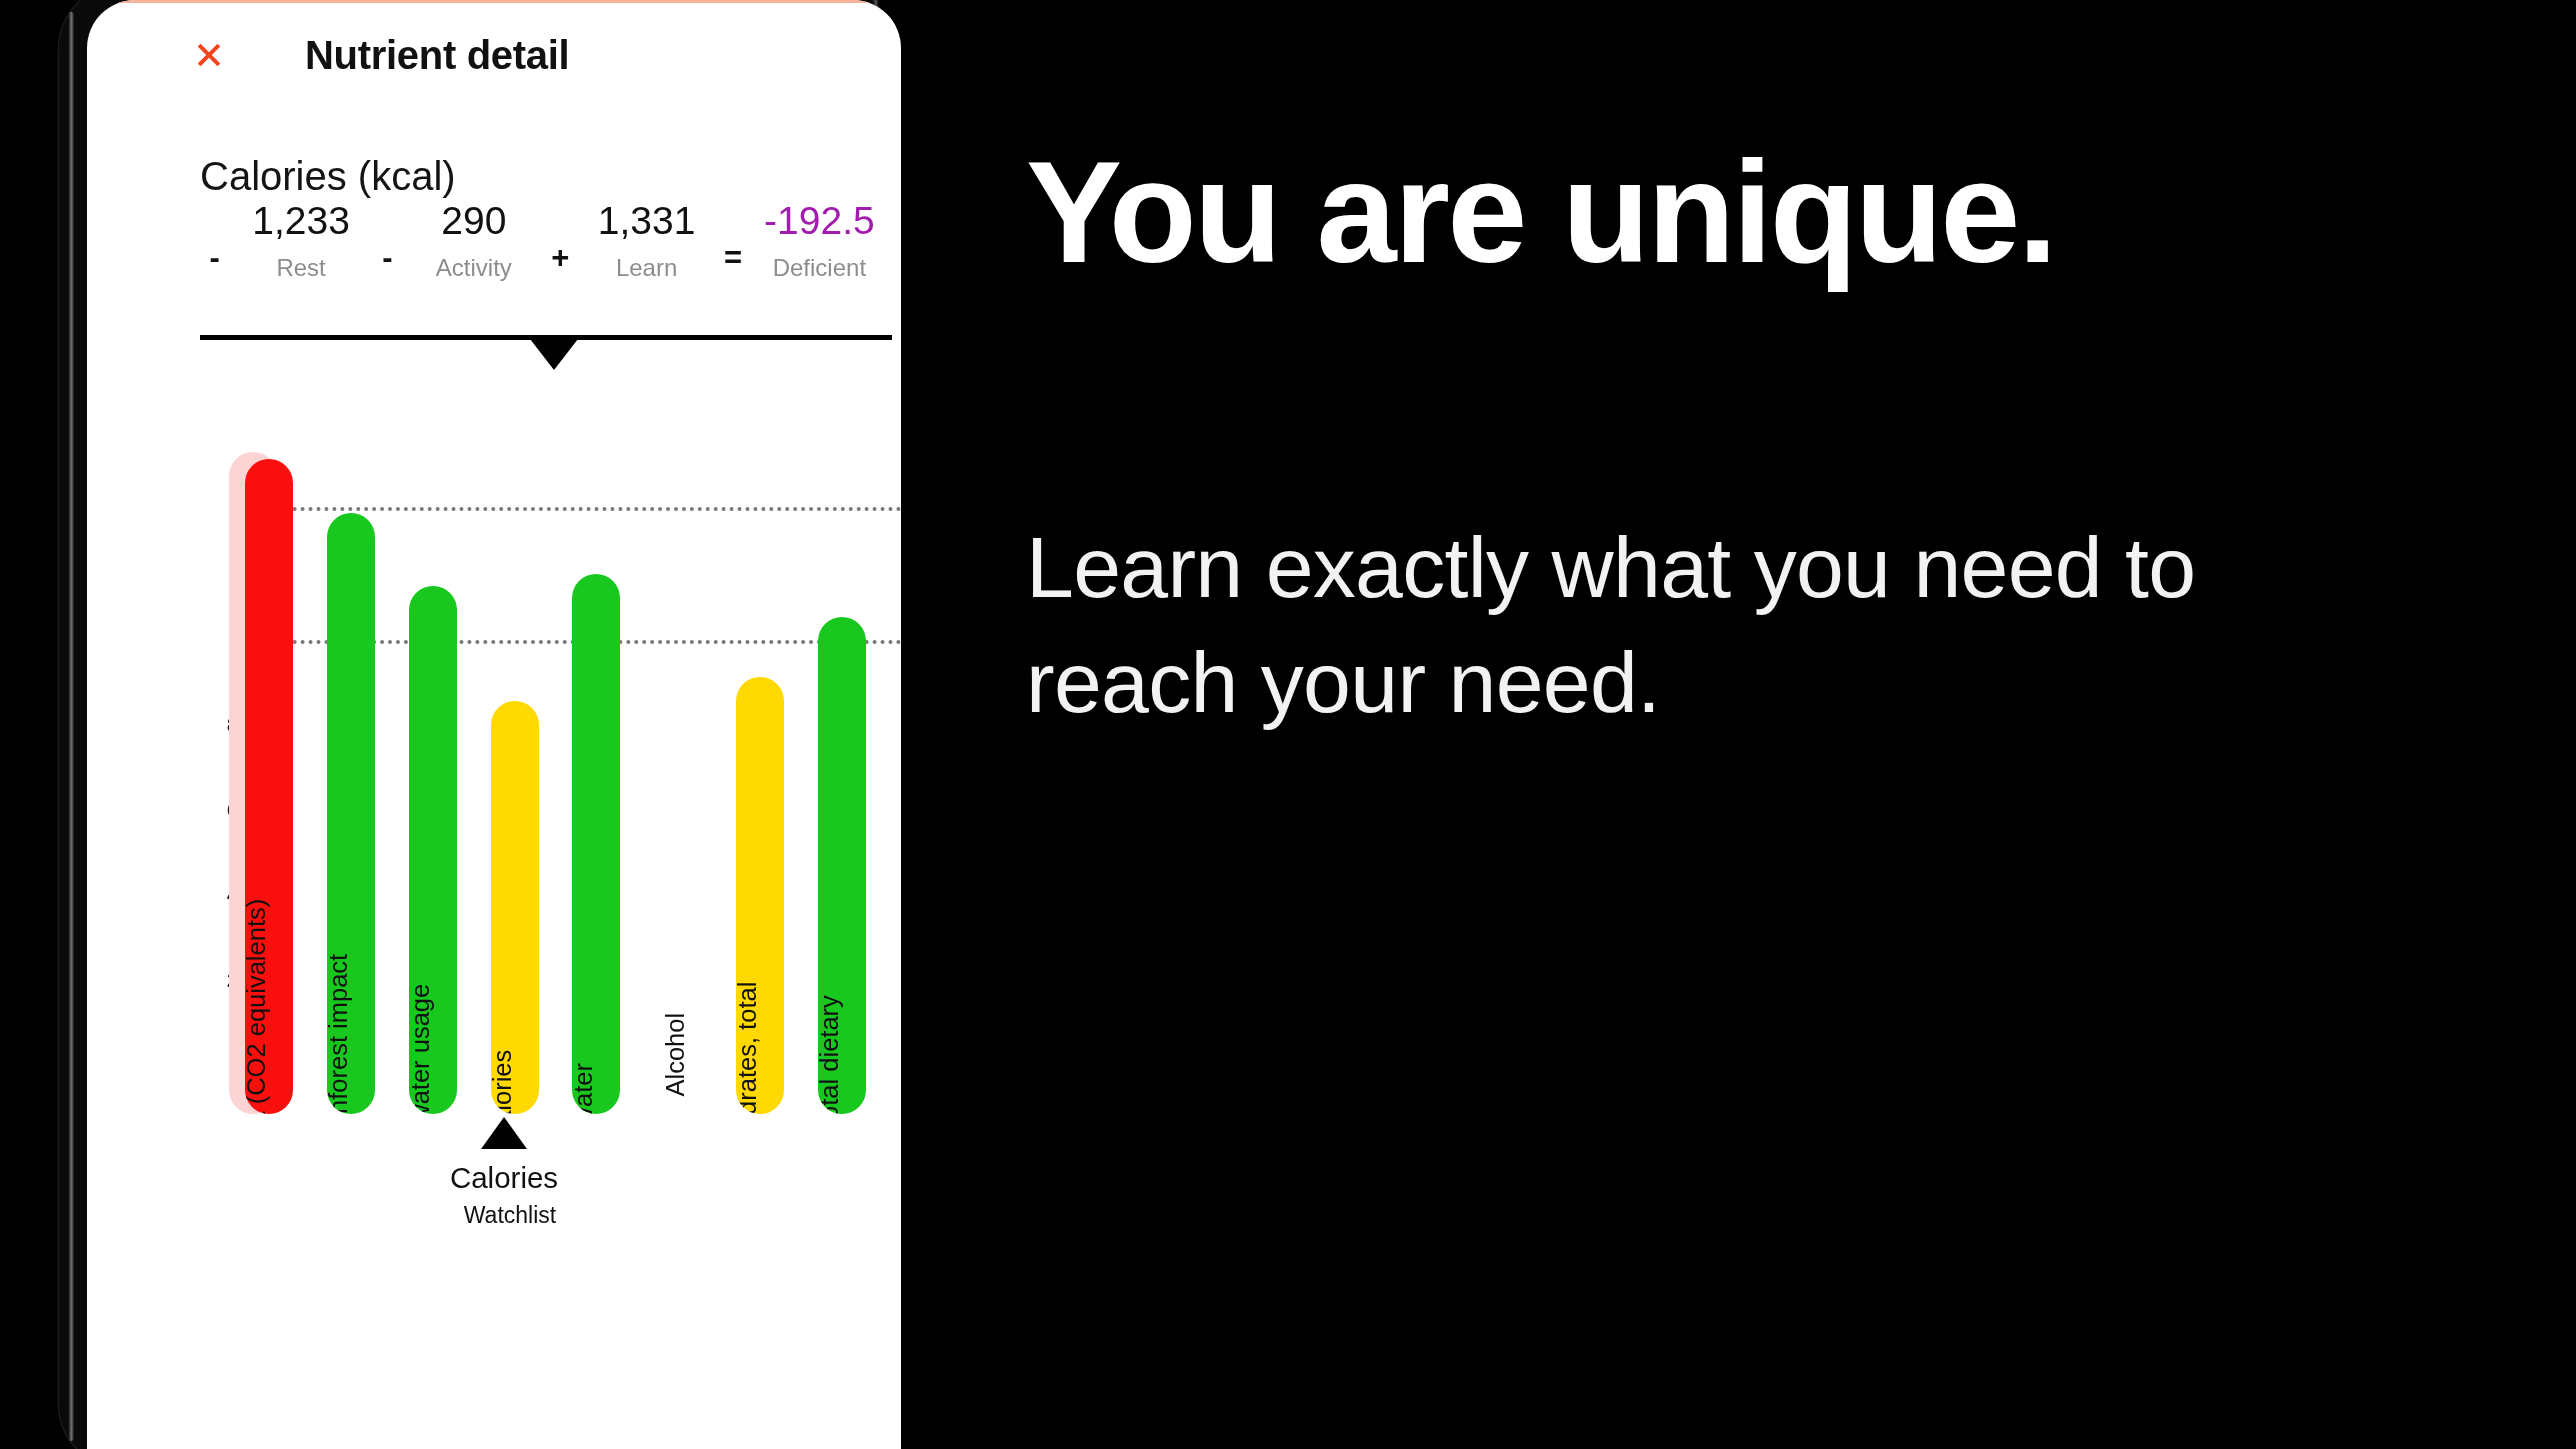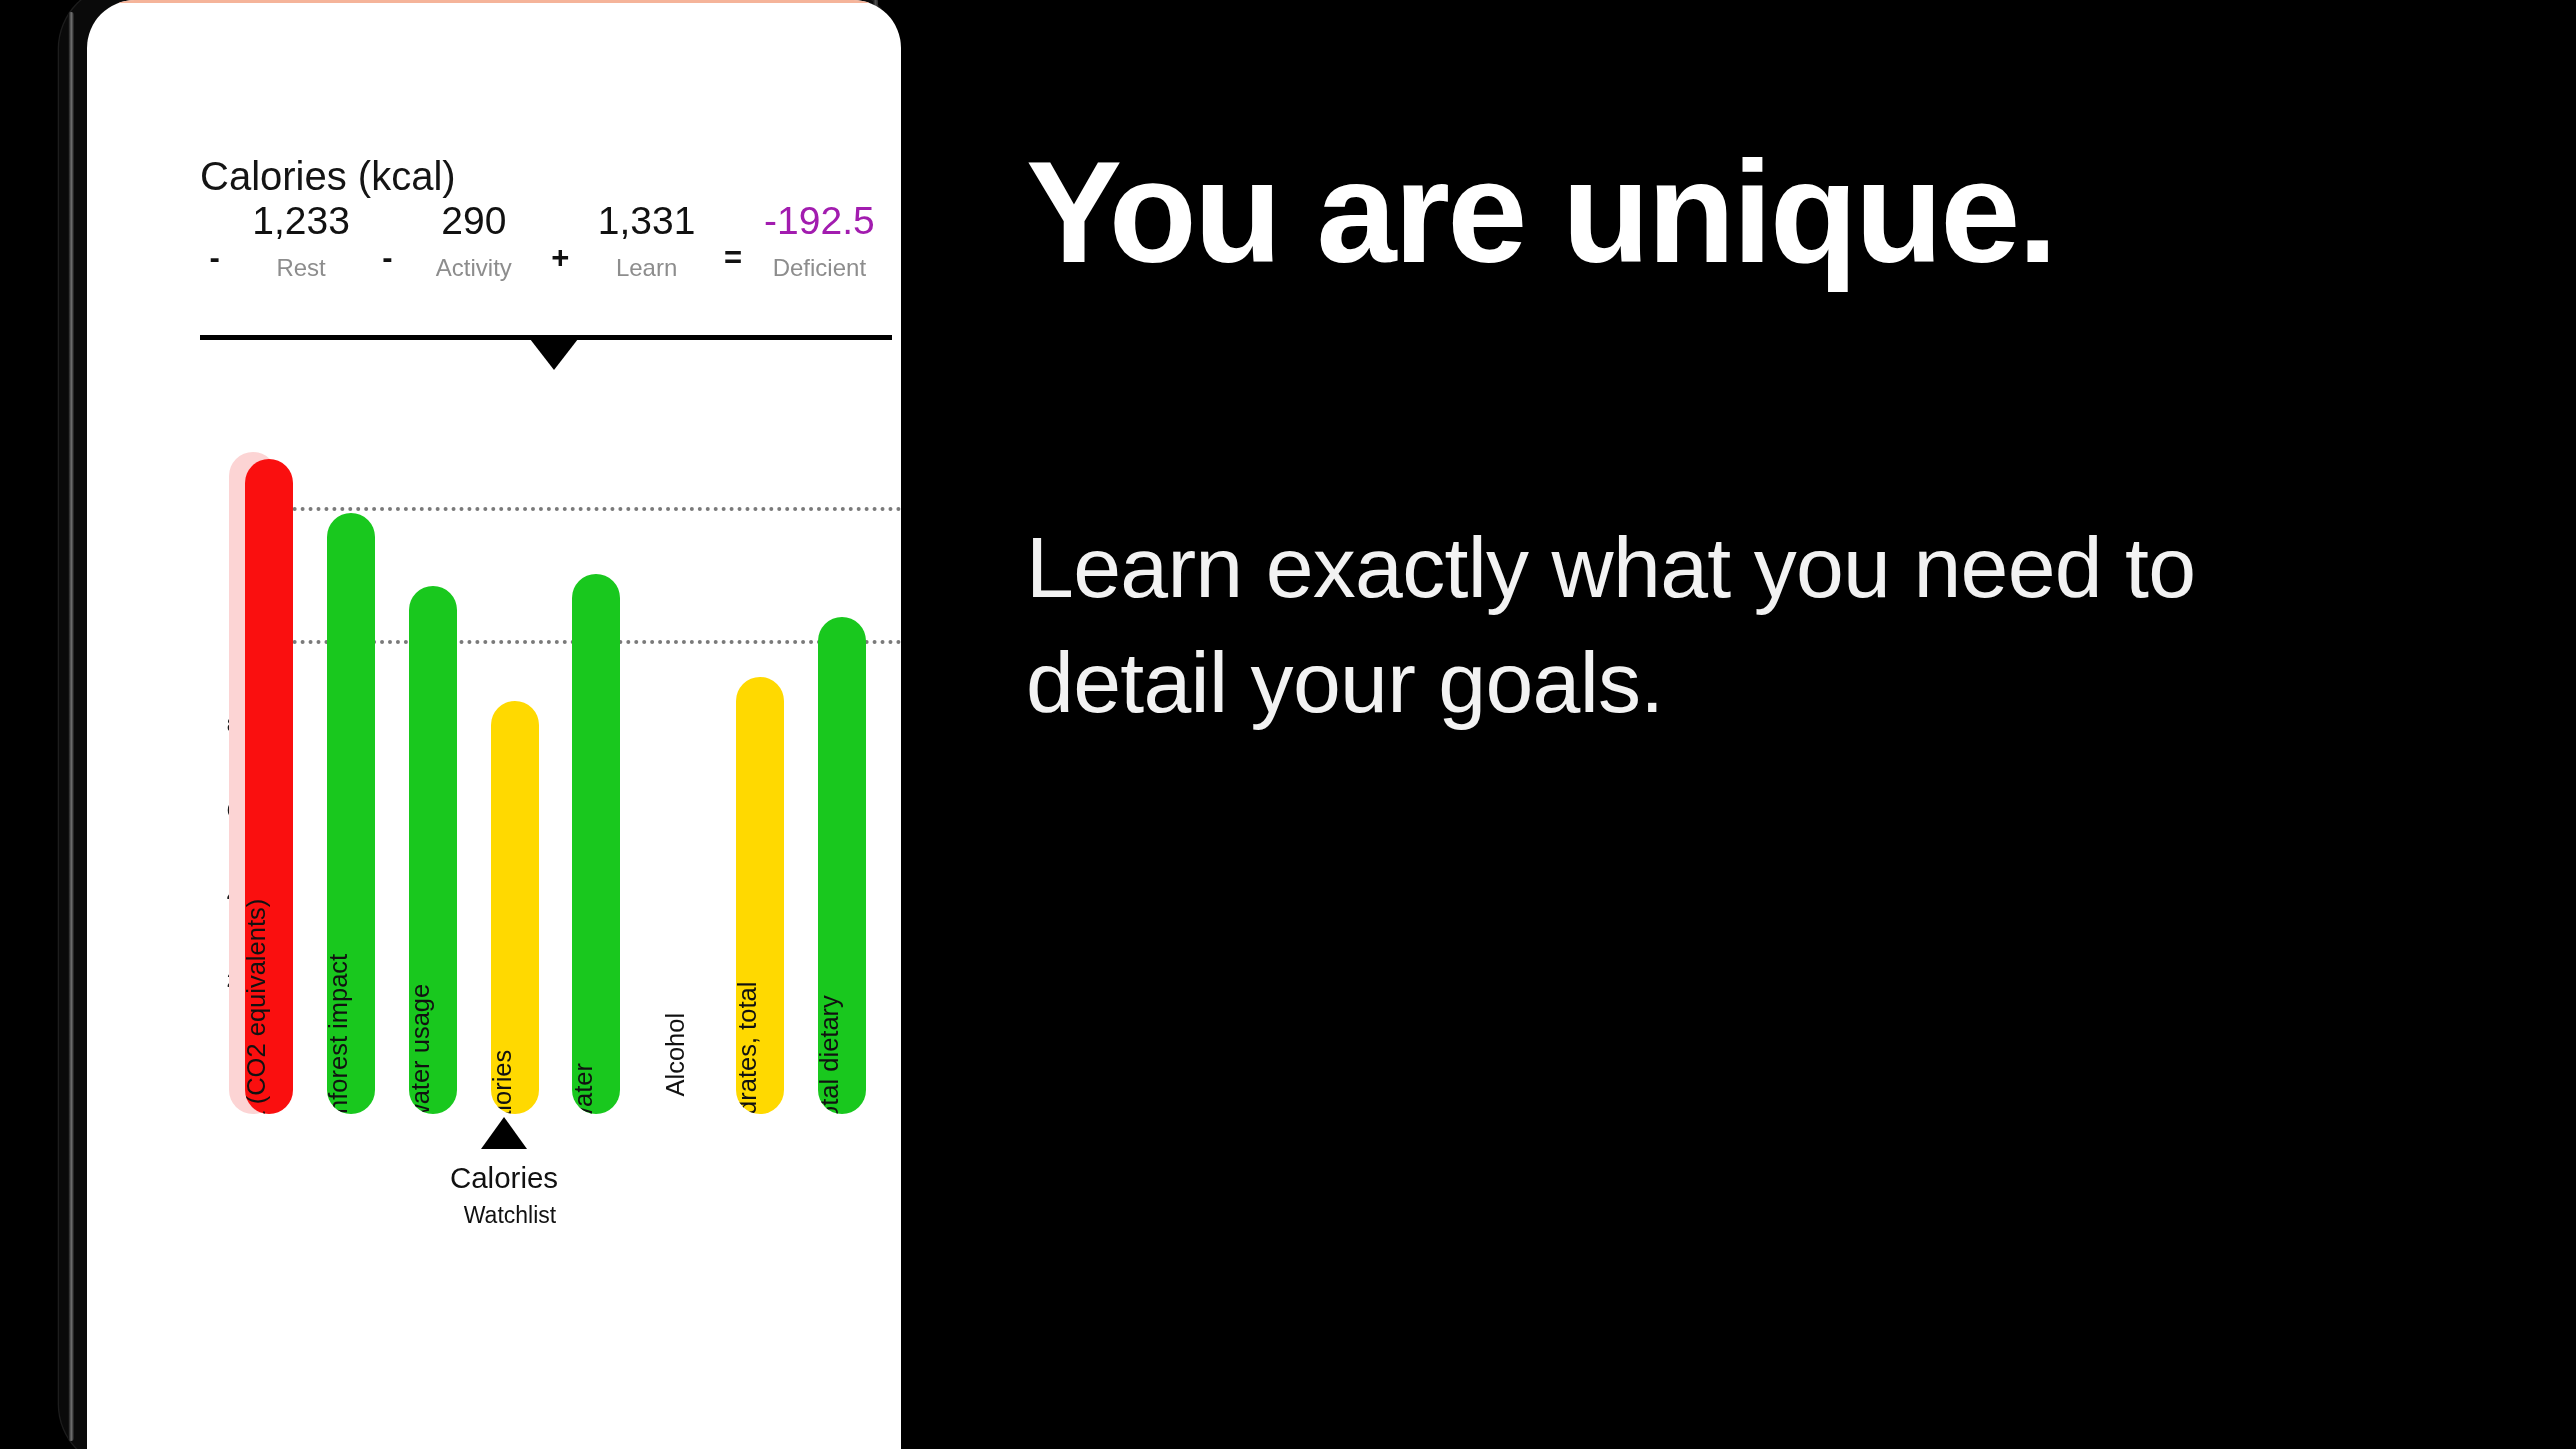--- a/index.html
+++ b/index.html
@@ -204,20 +204,24 @@
 
 <div id="phone-mockup">
   <div id="phone-left-rail"></div>
   <div id="phone-right-rail"></div>
   <div class="side-btn" id="side-button-upper"></div>
   <div class="side-btn" id="side-button-lower"></div>
 
   <div id="phone-screen">
     <div id="screen-top-accent"></div>
 
+    <div id="app-header">
+      <div id="close-icon"></div>
+      <div id="screen-title">Nutrient detail</div>
+    </div>
 
     <div id="nutrient-name">Calories (kcal)</div>
 
     <div id="calorie-equation">
       <div class="eq-op">-</div>
       <div class="eq-term">
         <div class="eq-value">1,233</div>
         <div class="eq-label">Rest</div>
       </div>
 
@@ -289,15 +293,15 @@
         <div id="watchlist-caret" style="margin-left: 20px;"></div>
         <div id="watchlist-name" style="margin-left: 20px;">Calories</div>
         <div id="watchlist-sub" style="margin-left: 32px;">Watchlist</div>
       </div>
     </div>
   </div>
 </div>
 
 <div id="marketing-panel">
   <div id="marketing-headline">You are unique.</div>
-  <div id="marketing-subtext">Learn exactly what you need to detail your goals.</div>
+  <div id="marketing-subtext">Learn exactly what you need to reach your need.</div>
 </div>
 
 
 </body></html>

